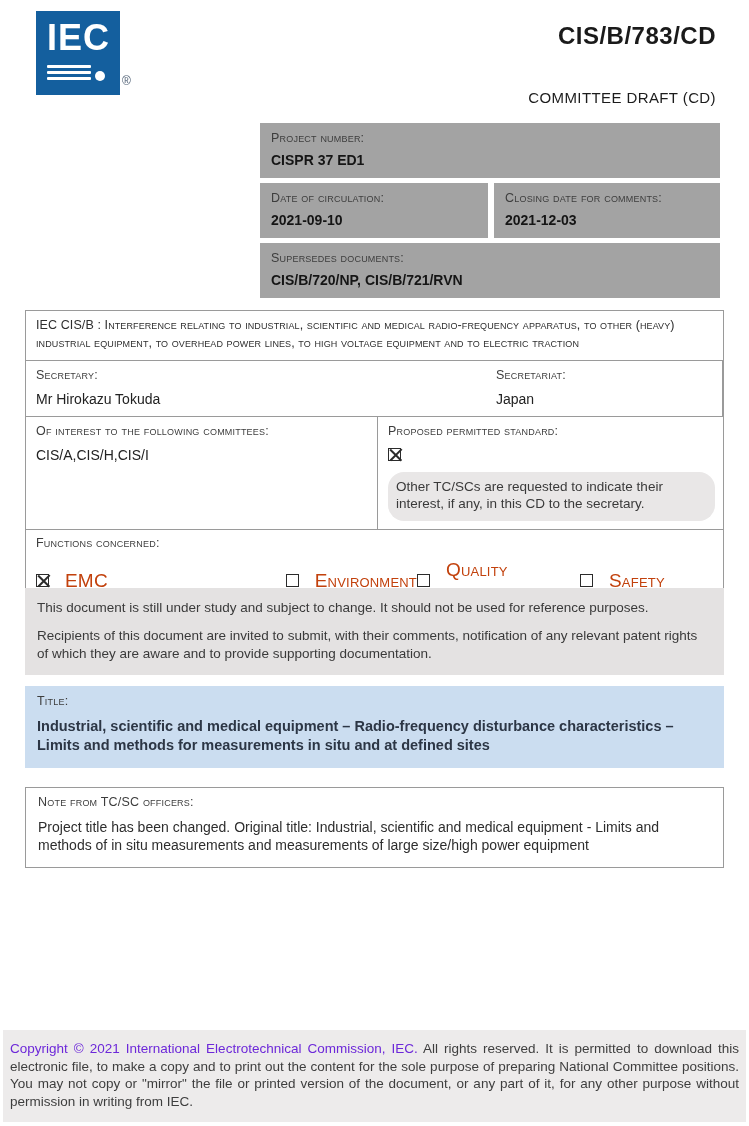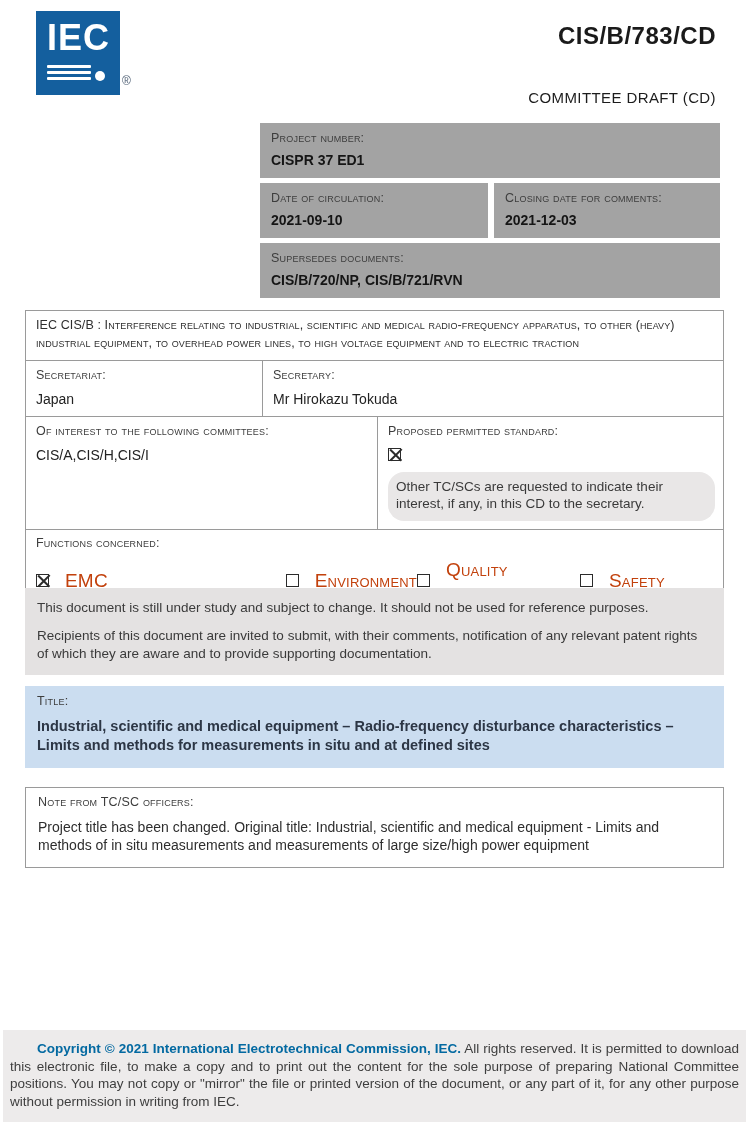--- a/index.html
+++ b/index.html
@@ -110,21 +110,21 @@
     border:1px solid #9a9a9a; padding:7px 12px 12px 12px;
   }
   .note-box .note-text { margin-top:9px; font-size:14px; color:#2e2e2e; line-height:1.32; }
 
   
   .footer {
     position:absolute; left:3px; top:1030px; width:743px; background:#edebeb;
     padding:10px 7px 12px 7px; font-size:13.5px; color:#3e3e3e; line-height:1.3;
     text-align:justify;
   }
-  .footer .bold { font-weight:bold; color:#0369a1;margin-left:27px; }
+  .footer .bold { font-weight:normal; color:#6d28d9; }
 </style>
 </head>
 <body>
 
 <div class="page">
 
   <div class="logo">
     <div class="logo-iec">IEC</div>
     <div class="logo-lines">
       <div></div>
@@ -156,27 +156,27 @@
     <div class="info-box">
       <div class="lbl">Supersedes documents:</div>
       <div class="val">CIS/B/720/NP, CIS/B/721/RVN</div>
     </div>
   </div>
 
   <div class="main-table">
     <div class="tbox committee-desc">IEC CIS/B : Interference relating to industrial, scientific and medical radio-frequency apparatus, to other (heavy) industrial equipment, to overhead power lines, to high voltage equipment and to electric traction</div>
 
     <div class="tbox cells">
+      <div class="cell sec-cell-right">
+        <div class="lbl">Secretary:</div>
+        <div class="val">Mr Hirokazu Tokuda</div>
+      </div>
       <div class="cell sec-cell-left">
         <div class="lbl">Secretariat:</div>
         <div class="val">Japan</div>
-      </div>
-      <div class="cell sec-cell-right">
-        <div class="lbl">Secretary:</div>
-        <div class="val">Mr Hirokazu Tokuda</div>
       </div>
     </div>
 
     <div class="tbox cells">
       <div class="cell int-cell-left">
         <div class="lbl">Of interest to the following committees:</div>
         <div class="val">CIS/A,CIS/H,CIS/I</div>
       </div>
       <div class="cell int-cell-right">
         <div class="lbl">Proposed permitted standard:</div>

